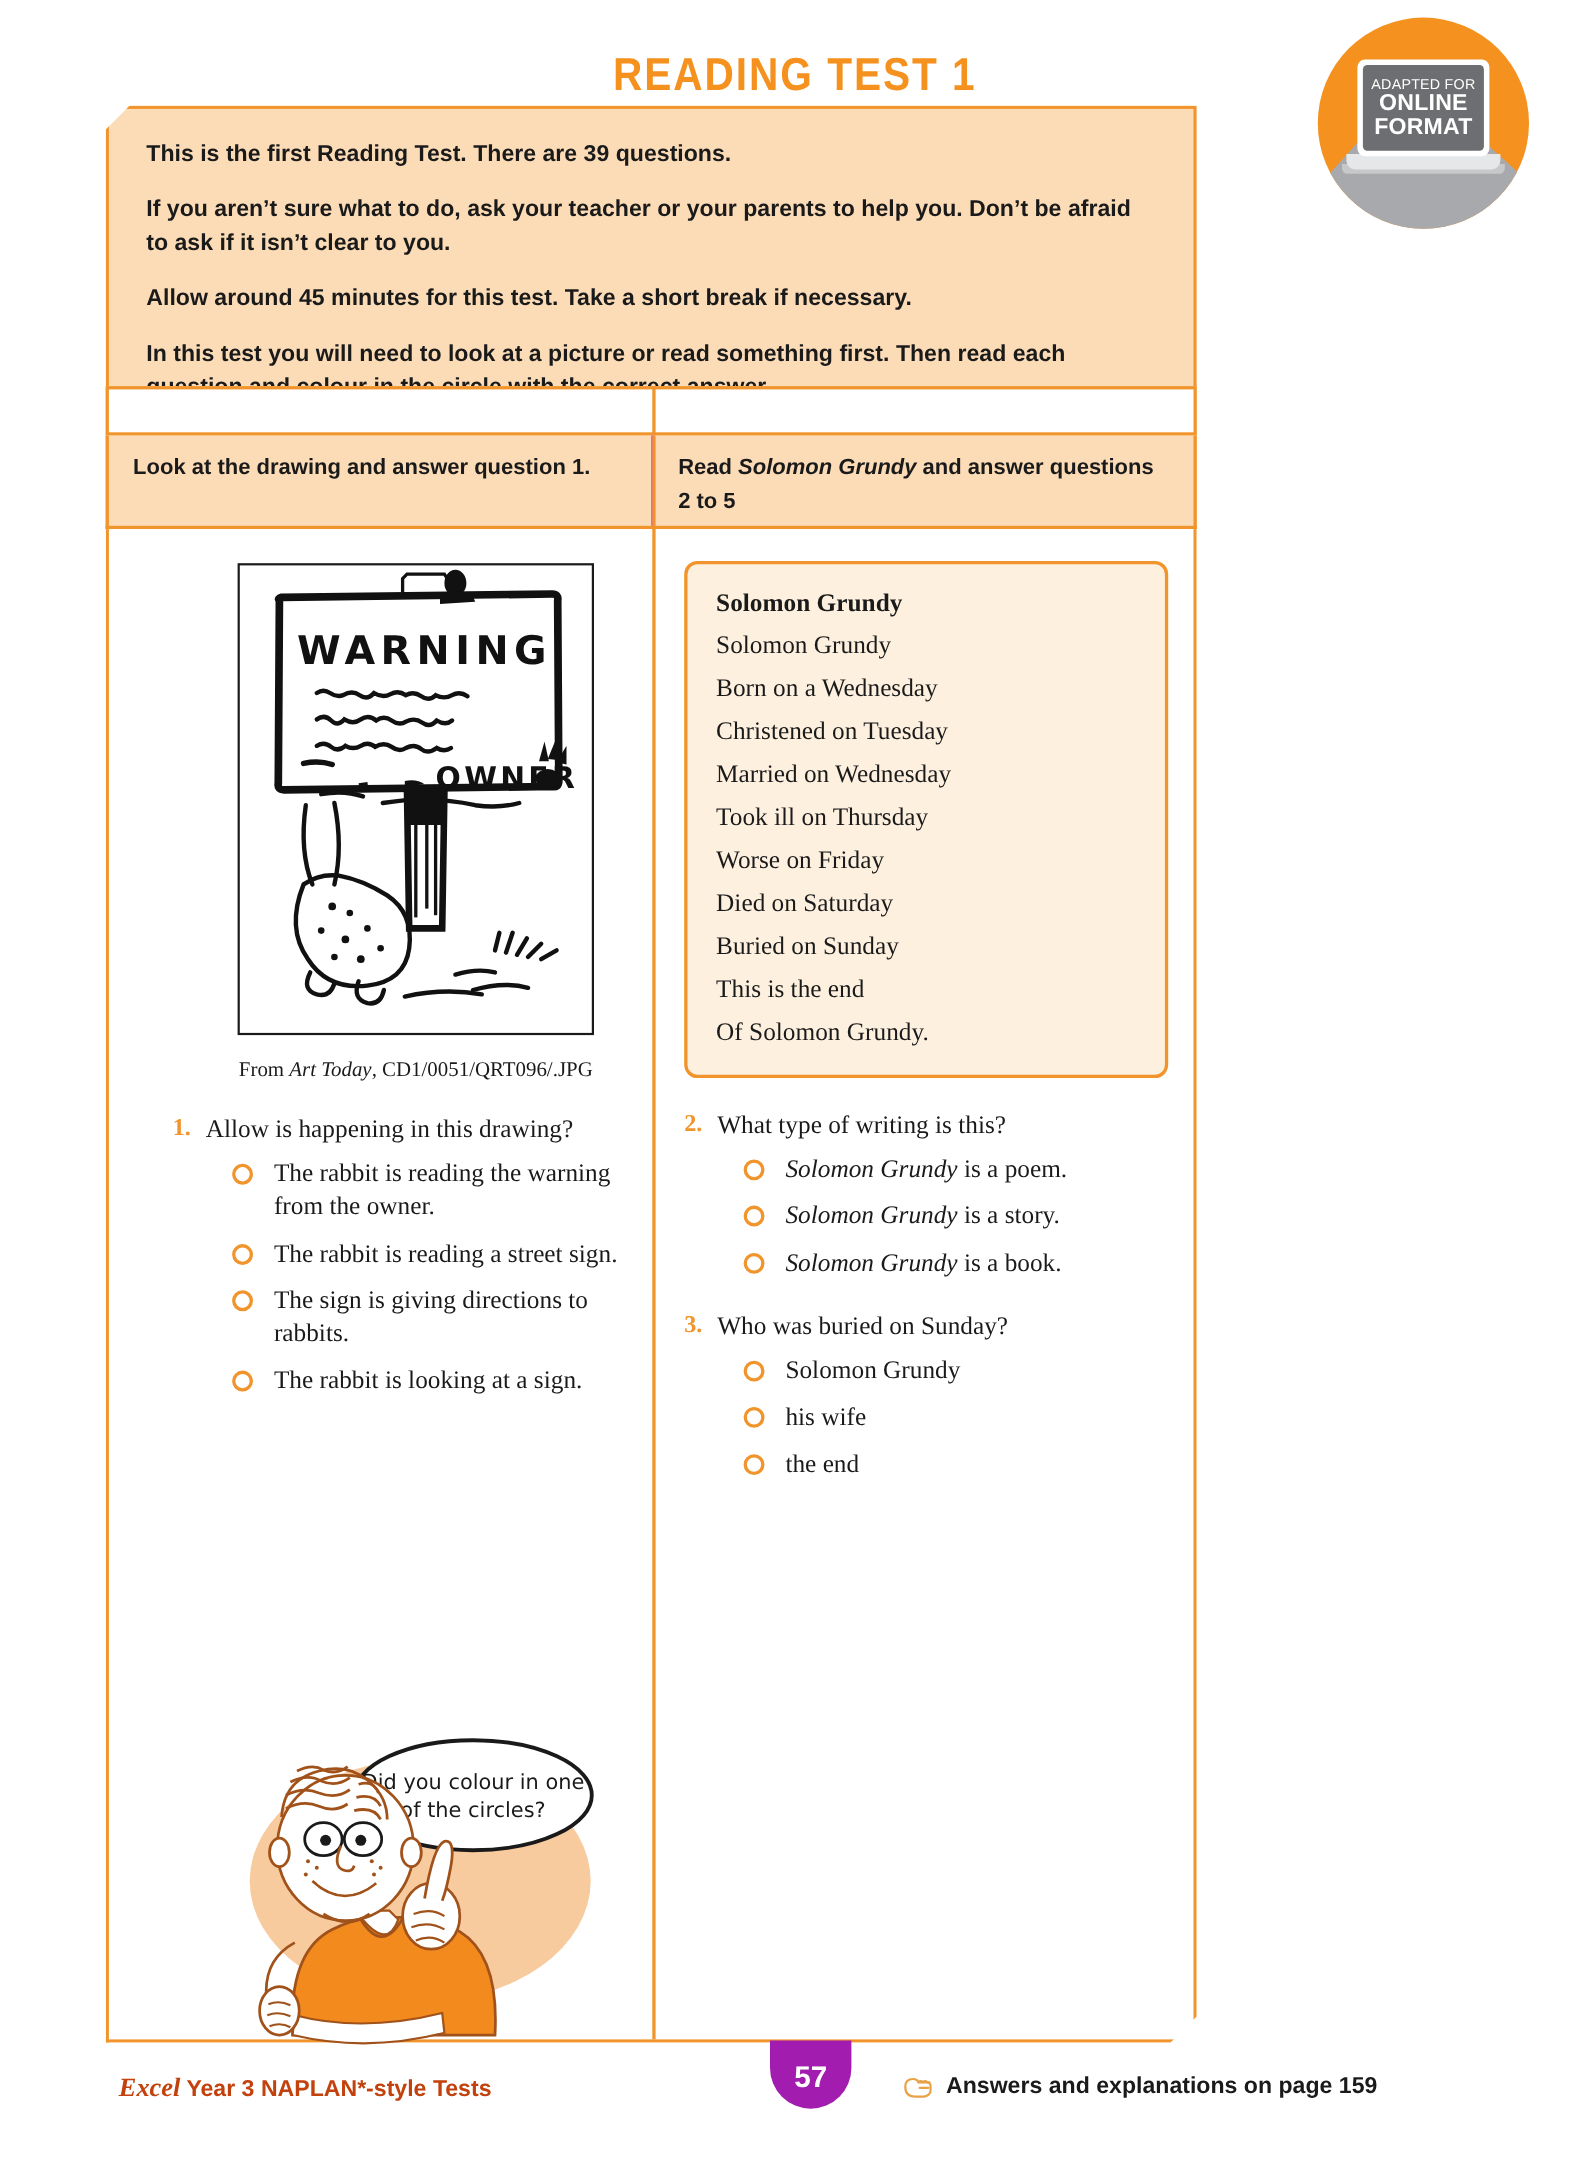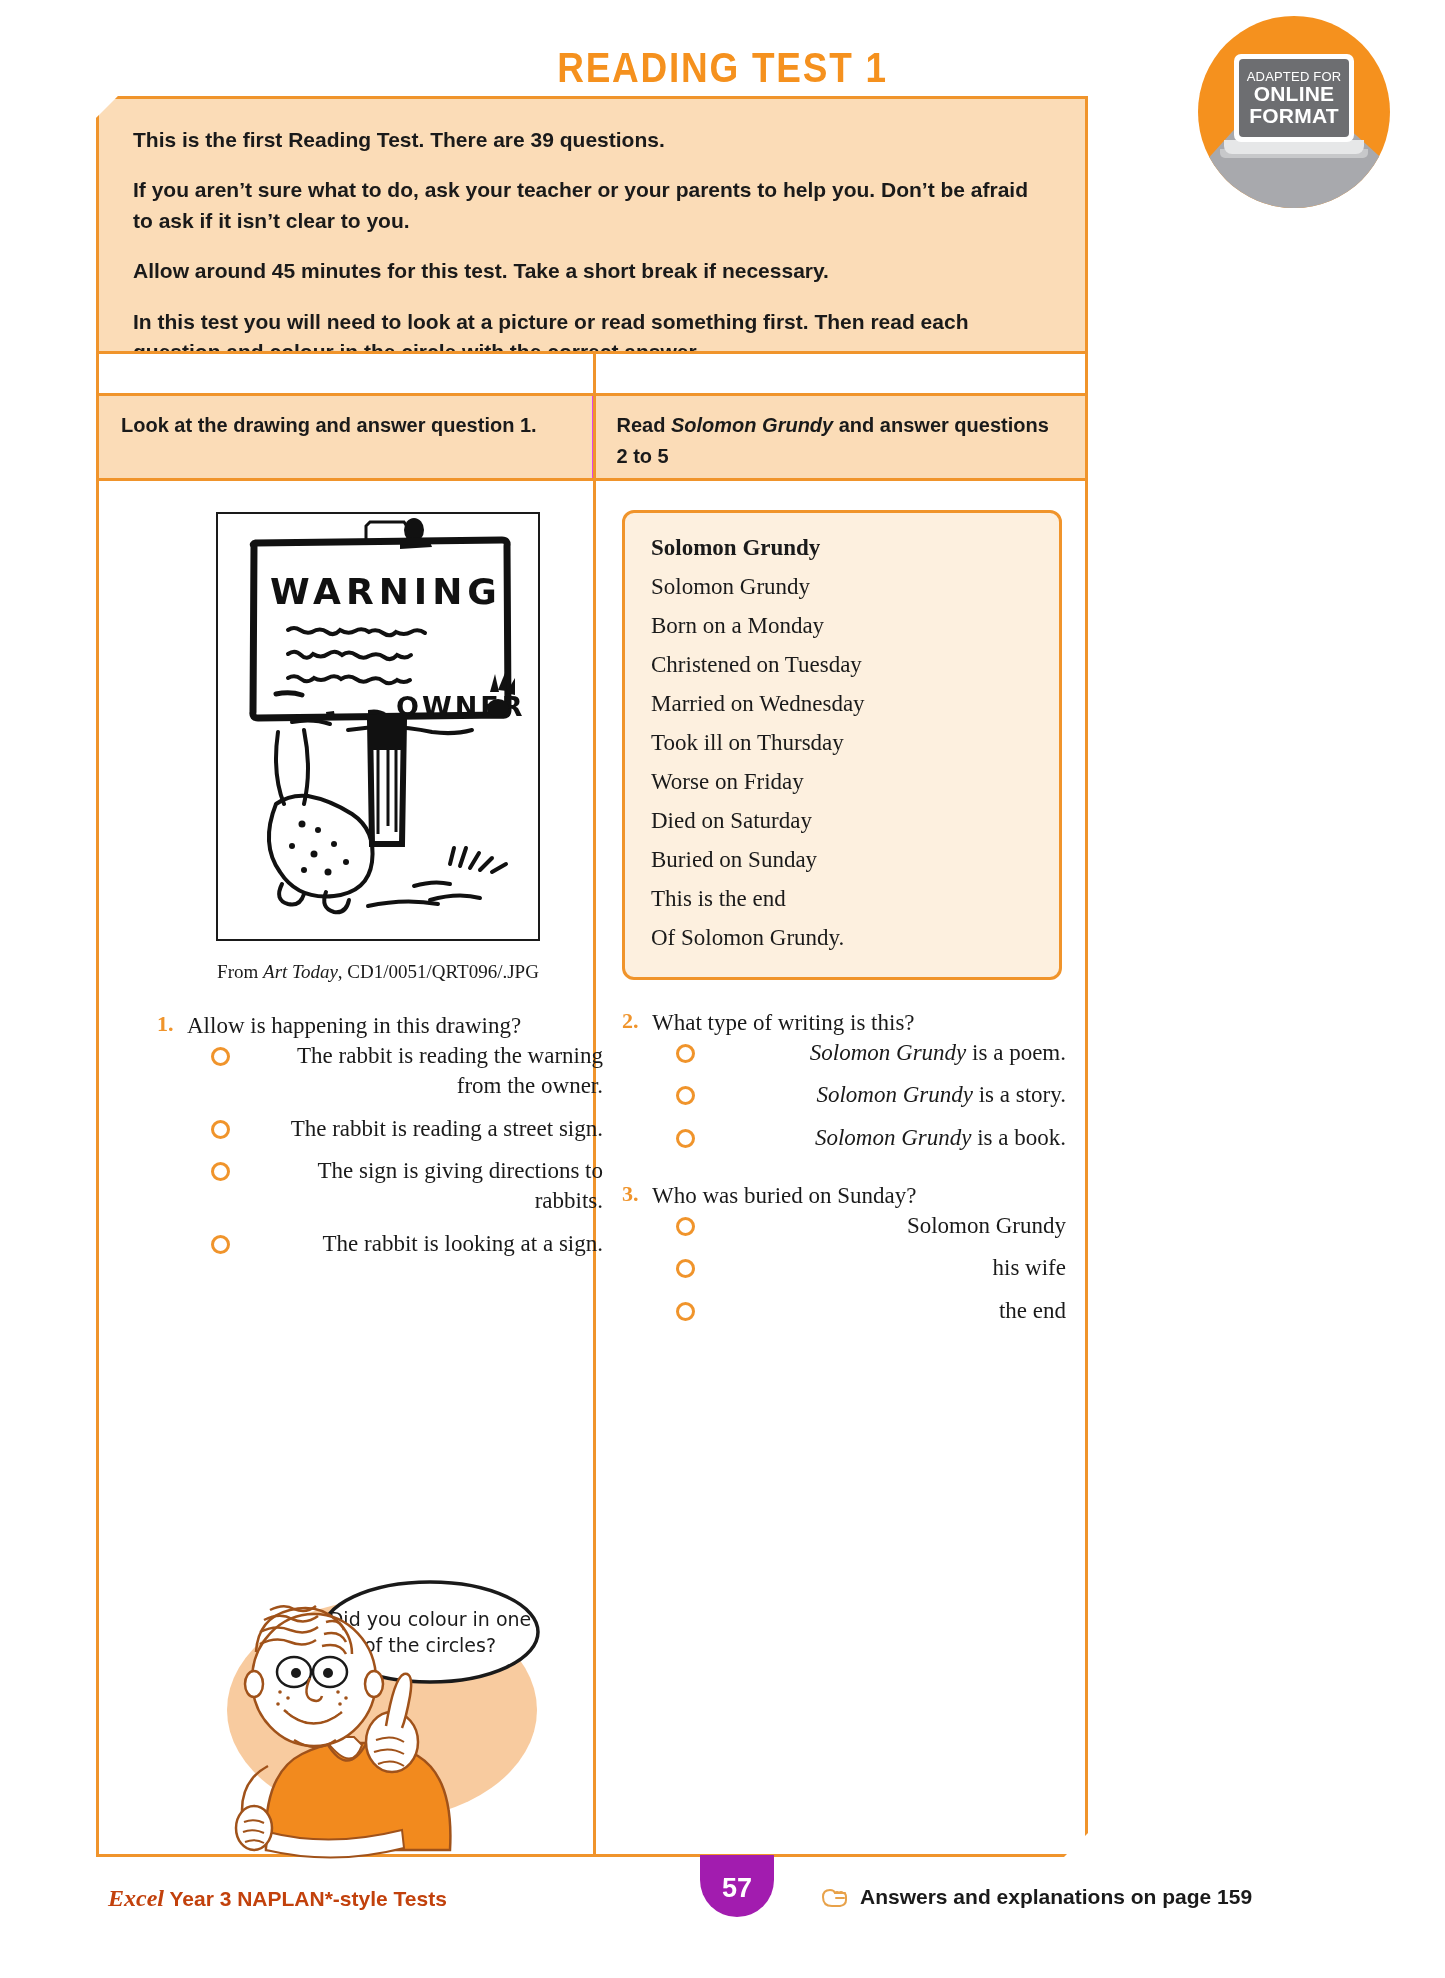--- a/index.html
+++ b/index.html
@@ -227,21 +227,21 @@
     top: 0;
     font-weight: bold;
     font-size: 22px;
     color: #F0942B;
   }
   .q-text {
     font-size: 23px;
     color: #1a1a1a;
     line-height: 1.3;
   }
-  .options { padding-left: 22px; text-align: right; }
+  .options { margin-top: 10px; padding-left: 22px; }
   .option {
     position: relative;
     padding-left: 40px;
     margin-bottom: 12px;
     font-size: 23px;
     color: #1a1a1a;
     line-height: 1.32;
   }
   .option .bubble {
     position: absolute;
@@ -482,21 +482,21 @@
       </div>
     </div>
   </div>
 </div>
 
 <div class="right-col">
 
   <div class="poem-box">
     <div class="poem-title">Solomon Grundy</div>
     <div class="poem-line">Solomon Grundy</div>
-    <div class="poem-line">Born on a Monday</div>
+    <div class="poem-line">Born on a Wednesday</div>
     <div class="poem-line">Christened on Tuesday</div>
     <div class="poem-line">Married on Wednesday</div>
     <div class="poem-line">Took ill on Thursday</div>
     <div class="poem-line">Worse on Friday</div>
     <div class="poem-line">Died on Saturday</div>
     <div class="poem-line">Buried on Sunday</div>
     <div class="poem-line">This is the end</div>
     <div class="poem-line">Of Solomon Grundy.</div>
   </div>
 

